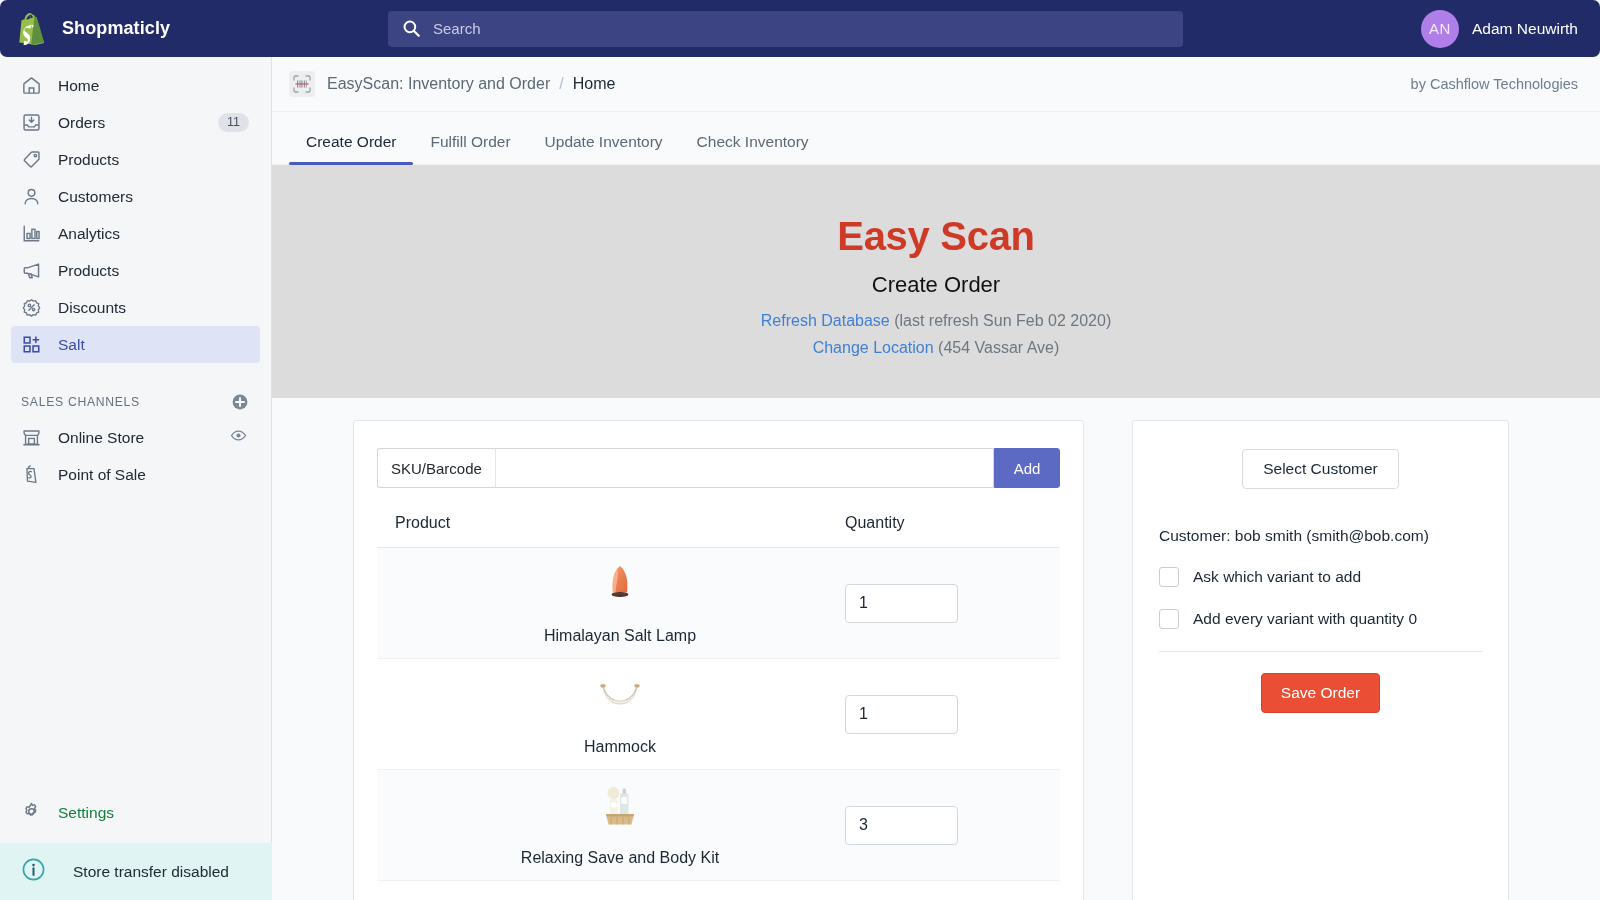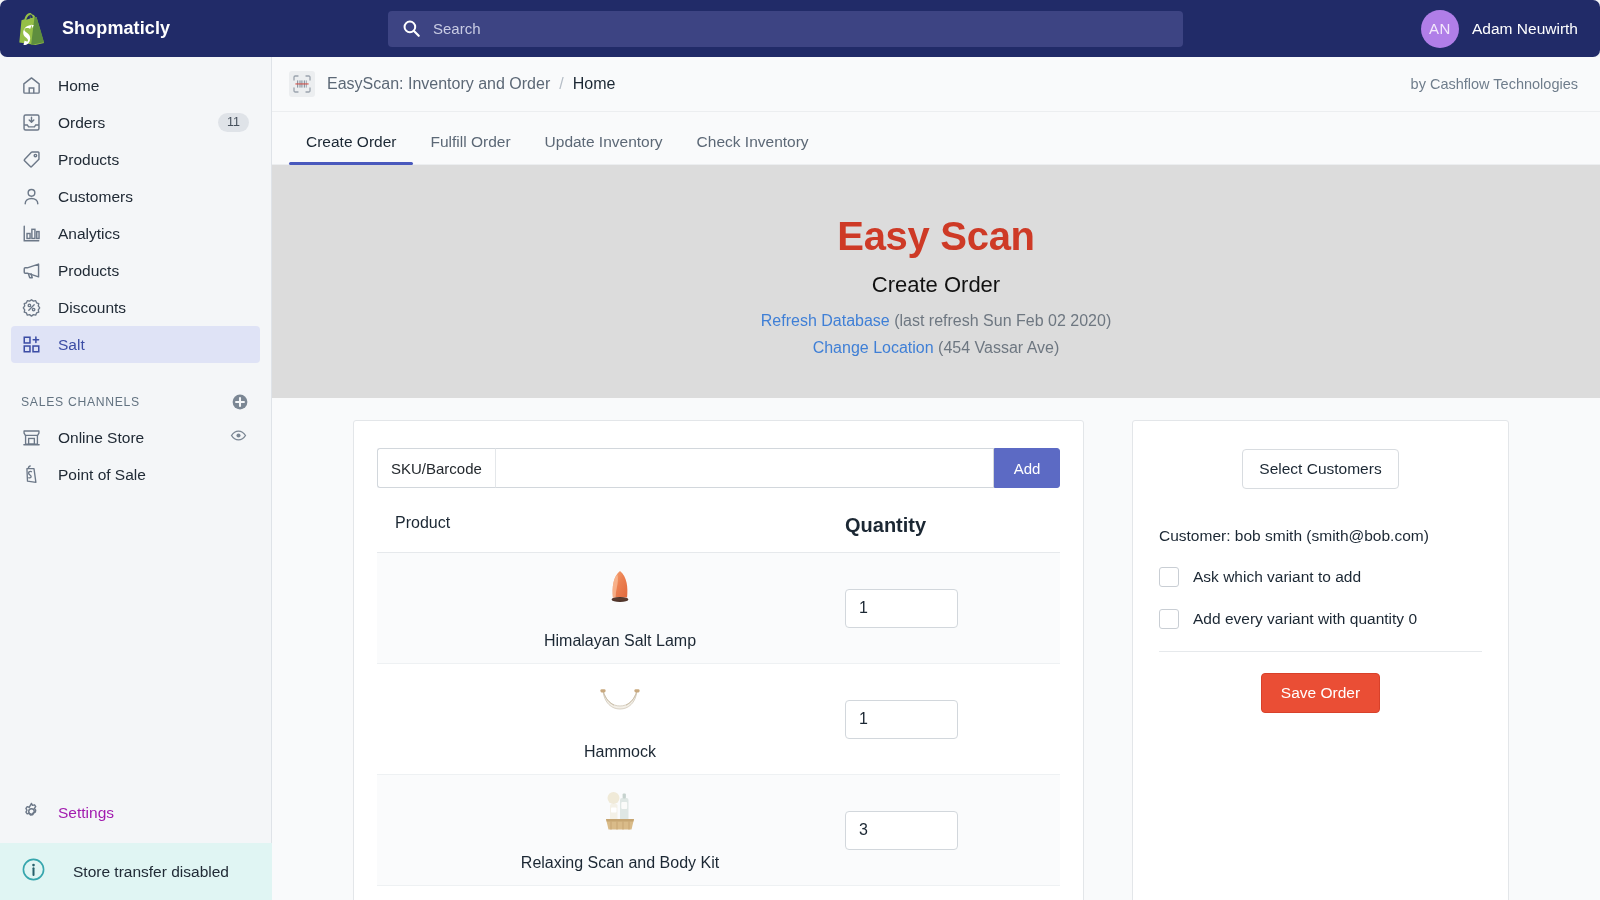--- a/index.html
+++ b/index.html
@@ -77,21 +77,21 @@
   }
   .eye-ico { position: absolute; right: 13px; }
   .section-head {
     display: flex; align-items: center; justify-content: space-between;
     padding: 0 22px 0 21px; height: 34px; margin-top: 22px;
   }
   .section-head .t { font-size: 12.2px; letter-spacing: .7px; color: #637381; font-weight: 500; }
   .plus-btn { cursor: pointer; display: flex; }
   .nav-bottom { position: absolute; bottom: 0; left: 0; width: 272px; }
   .settings-item { height: 40px; margin: 0 11px 10px; display: flex; align-items: center; gap: 16px; padding: 0 10px; border-radius: 4px; cursor: pointer; }
-  .settings-item .lbl { font-size: 15.5px; color: #a21caf; }
+  .settings-item .lbl { font-size: 15.5px; color: #15803d; }
   .store-banner {
     height: 57px; background: #e0f5f3;
     display: flex; align-items: center; gap: 27px;
     padding: 0 21px; cursor: pointer;
   }
   .store-banner .lbl { font-size: 15.5px; color: #212b36; }
 
   
   .content { position: absolute; top: 57px; left: 272px; width: 1328px; height: 843px; background: #f9fafb; }
   .app-head {
@@ -160,21 +160,21 @@
   .add-btn {
     width: 66px; background: #5c6ac4; color: #fff;
     border: 1px solid #5c6ac4; border-radius: 0 3px 3px 0;
     font-size: 15px; cursor: pointer;
     font-family: "Liberation Sans", sans-serif;
   }
 
   .tbl { width: 100%; margin-top: 26px; }
   .tbl-head { display: flex; padding: 0 18px 15px; border-bottom: 1px solid #e6e9ec; }
   .th-prod { width: 450px; font-size: 16px; color: #1b2733; }
-  .th-qty { font-size: 20px; color: #1b2733; font-weight: bold; }
+  .th-qty { font-size: 16px; color: #1b2733; }
   .trow {
     display: flex; align-items: center;
     padding: 13px 18px; border-bottom: 1px solid #eef1f3;
     min-height: 70px;
   }
   .trow.alt { background: #fafbfc; }
   .prod-cell { width: 450px; display: flex; align-items: center; gap: 22px; flex-direction: column; }
   .thumb { width: 44px; height: 44px; flex: 0 0 44px; display: flex; align-items: center; justify-content: center; }
   .prod-name { font-size: 16px; color: #1b2733; }
   .qty-input {
@@ -501,29 +501,29 @@
                 <rect x="20" y="10" width="8.5" height="23" rx="2" fill="#dfe7e4"></rect>
                 <rect x="21.3" y="14" width="5.9" height="7" rx="1" fill="#fbfbf9"></rect>
                 <rect x="22.6" y="5.5" width="3.3" height="5" rx="1" fill="#c6d2ce"></rect>
                 <rect x="10" y="16" width="7.5" height="17" rx="1.6" fill="#f4f1e7"></rect>
                 <rect x="11" y="19.5" width="5.5" height="5" rx=".8" fill="#fff"></rect>
                 <path d="M6 31h28l-2.5 10.5h-23z" fill="#d9bb89"></path>
                 <path d="M6 31h28l-.6 2.5H6.6z" fill="#c6a571"></path>
                 <path d="M10 33.5h2v8h-2zM16 33.5h2v8h-2zM22 33.5h2v8h-2zM28 33.5h2v8h-2z" fill="#c9a774" opacity=".55"></path>
               </svg>
             </span>
-            <span class="prod-name">Relaxing Scan and Body Kit</span>
+            <span class="prod-name">Relaxing Save and Body Kit</span>
           </div>
           <input class="qty-input" type="text" value="3" style="">
         </div>
       </div>
     </div>
 
     <div class="card card-right">
-      <button class="sel-cust-btn">Select Customers</button>
+      <button class="sel-cust-btn">Select Customer</button>
       <div class="cust-line">Customer: bob smith (smith@bob.com)</div>
 
       <div class="chk-row">
         <span class="chk"></span>
         <span class="lbl">Ask which variant to add</span>
       </div>
 
       <div class="chk-row">
         <span class="chk"></span>
         <span class="lbl">Add every variant with quantity 0</span>

